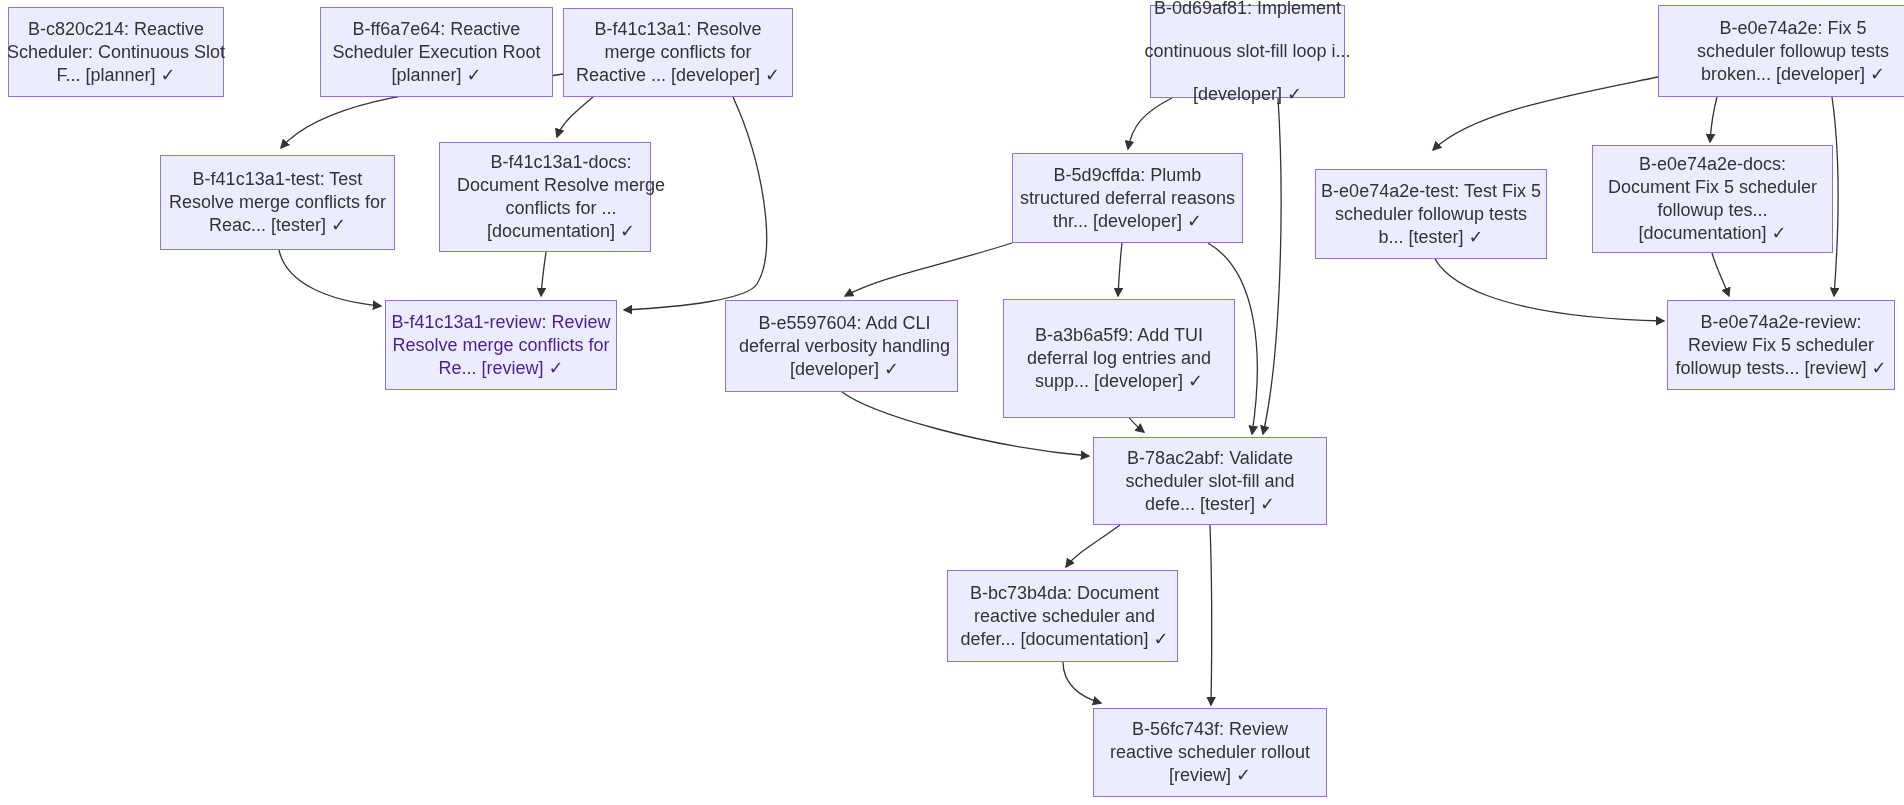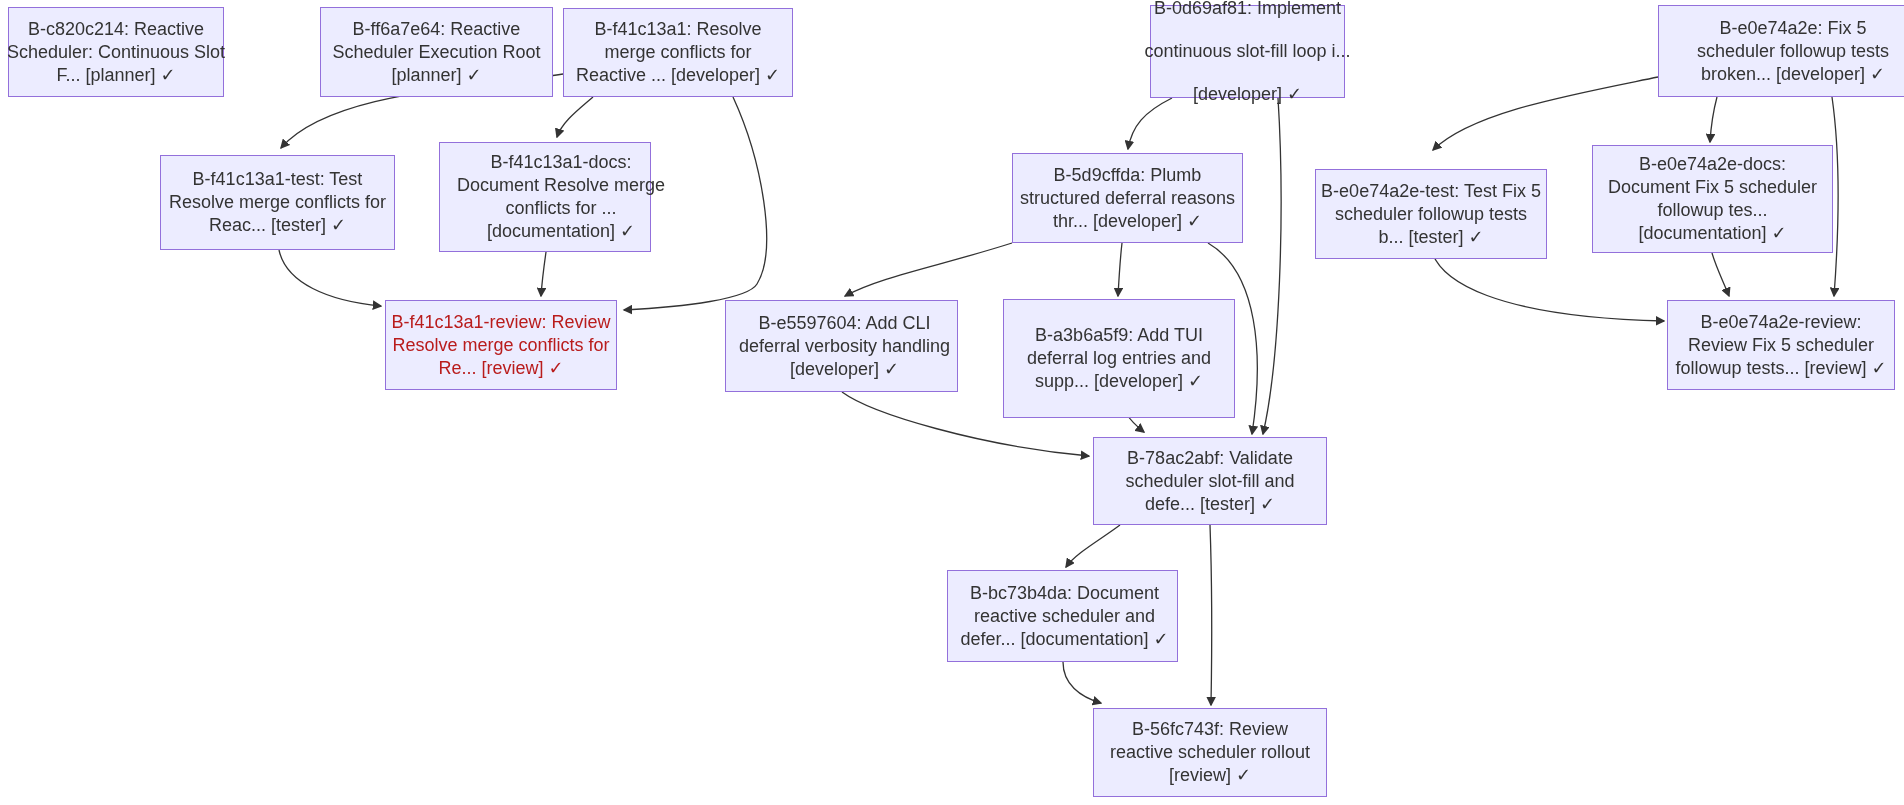--- a/index.html
+++ b/index.html
@@ -78,21 +78,21 @@
       <div class="line">B-f41c13a1-test: Test</div>
       <div class="line">Resolve merge conflicts for</div>
       <div class="line">Reac... [tester] ✓</div>
     </div>
     <div class="node" style="left: 439px; top: 142px; width: 212px; height: 110px; background: rgb(236, 236, 255); border-color: rgb(147, 112, 219); color: rgb(51, 51, 51); padding-left: 40px;">
       <div class="line">B-f41c13a1-docs:</div>
       <div class="line">Document Resolve merge</div>
       <div class="line">conflicts for ...</div>
       <div class="line">[documentation] ✓</div>
     </div>
-    <div class="node" style="left: 385px; top: 300px; width: 232px; height: 90px; background: rgb(236, 236, 255); border-color: rgb(147, 112, 219); color: #b91c1c; padding-left: 8px;">
+    <div class="node" style="left: 385px; top: 300px; width: 232px; height: 90px; background: rgb(236, 236, 255); border-color: rgb(147, 112, 219); color: #4c1d95; padding-left: 8px;">
       <div class="line">B-f41c13a1-review: Review</div>
       <div class="line">Resolve merge conflicts for</div>
       <div class="line">Re... [review] ✓</div>
     </div>
     <div class="node" style="left: 1150px; top: 5px; width: 195px; height: 93px; background: rgb(236, 236, 255); border-color: rgb(147, 112, 219); color: rgb(51, 51, 51); gap: 20px;">
       <div class="line">B-0d69af81: Implement</div>
       <div class="line">continuous slot-fill loop i...</div>
       <div class="line">[developer] ✓</div>
     </div>
     <div class="node" style="left: 1012px; top: 153px; width: 231px; height: 90px; background: rgb(236, 236, 255); border-color: rgb(147, 112, 219); color: rgb(51, 51, 51); text-align: center;">

